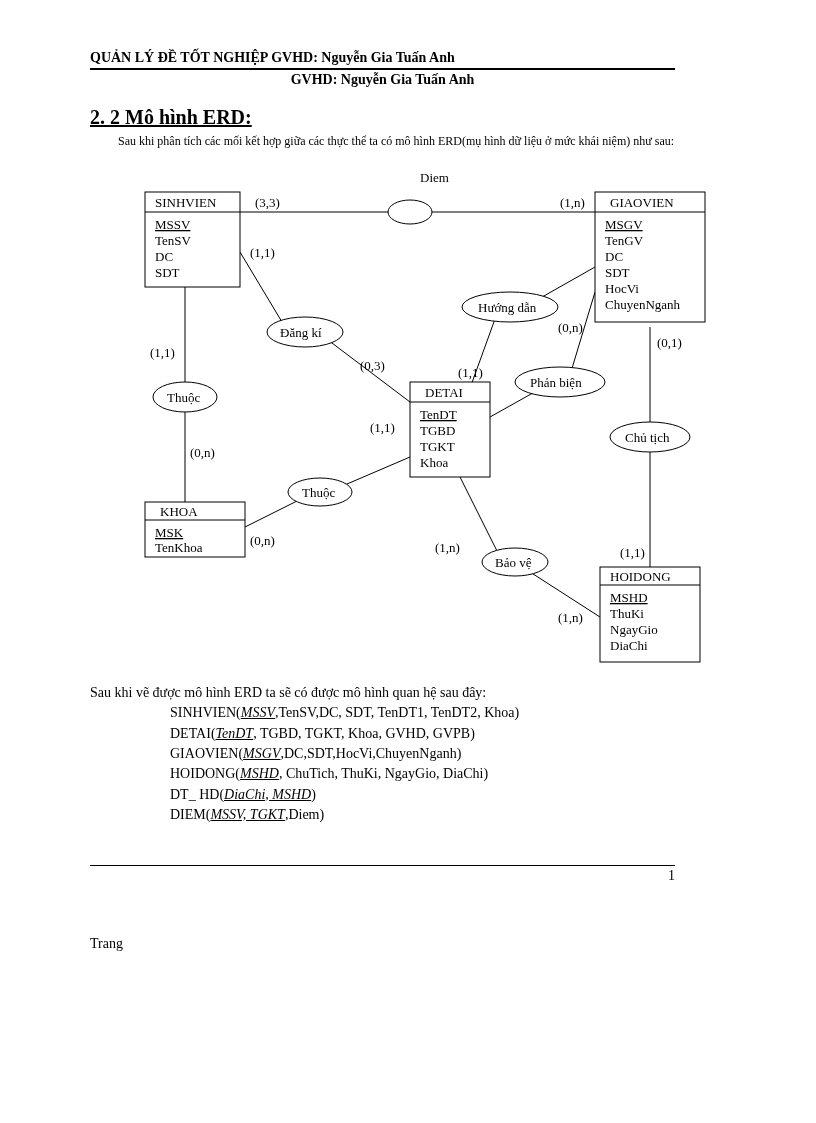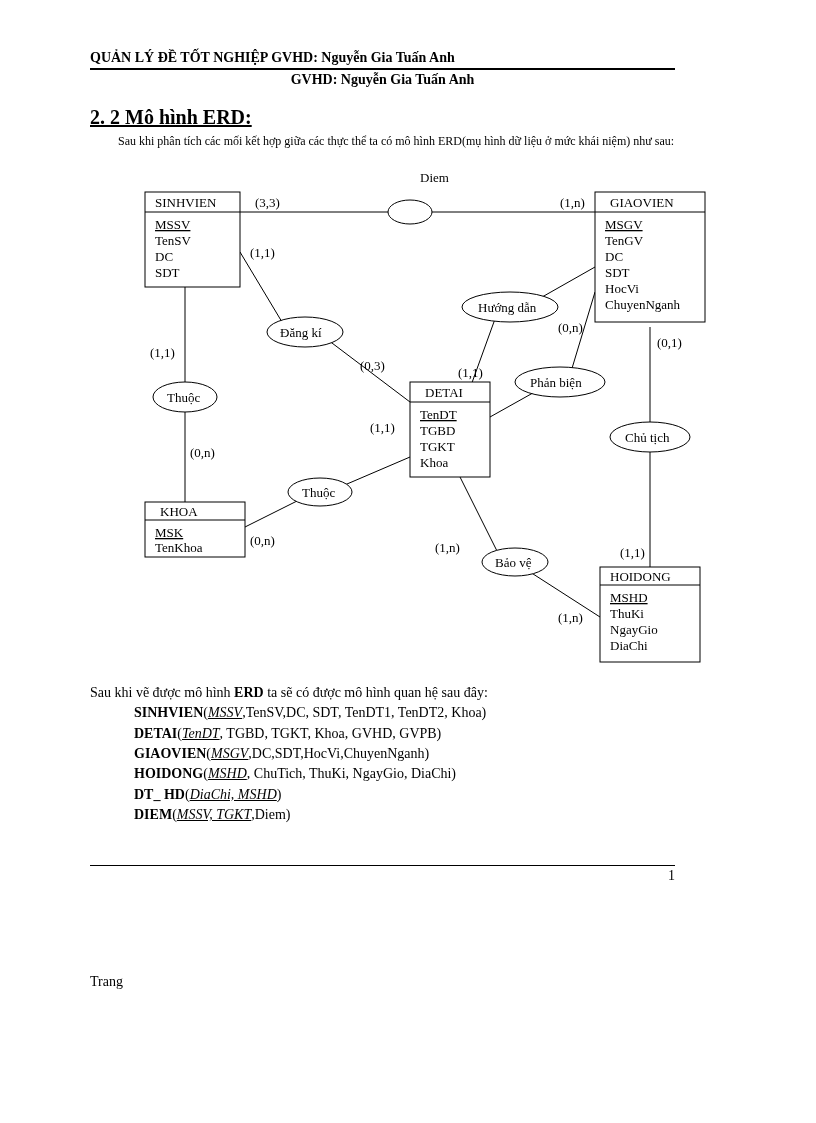--- a/index.html
+++ b/index.html
@@ -7,24 +7,24 @@
   .page{padding:50px 53px 30px 90px;box-sizing:border-box;width:728px;}
   .hdr{font-weight:bold;font-size:14px;}
   .hr{border-top:2px solid #000;margin:2px 0 2px 0;}
   .center{text-align:center;}
   .section-title{font-weight:bold;text-decoration:underline;font-size:20px;margin-top:18px;}
   .para{margin:4px 0 0 0;font-size:12px;line-height:1.35;text-align:justify;}
   .indent{text-indent:28px;}
   svg{display:block;margin:8px auto 0 auto;}
   .svgtext{font-family:"Times New Roman",serif;font-size:13px;}
   .ul{text-decoration:underline;}
-  .footer{margin-top:90px;}
+  .footer{margin-top:52px;}
   .schema{margin:6px 0 0 0;font-size:14px;line-height:1.45;}
-  .schema-line{margin-left:44px;}
-  .b{font-weight:bold;}
+  .schema-line{margin-left:80px;}
+  .b{font-weight:normal;}
   .iu{font-style:italic;text-decoration:underline;}
   .pgnum{text-align:right;border-top:1.5px solid #000;margin-top:40px;font-size:14px;padding-top:2px;}
 </style>
 </head>
 <body>
 
 <div class="page">
 
   <div class="hdr">
     <span>QUẢN LÝ ĐỀ TỐT NGHIỆP</span>

